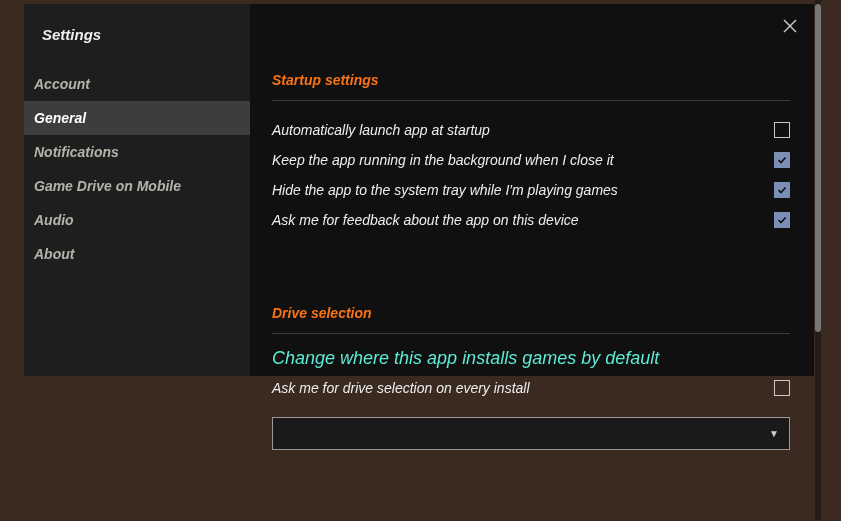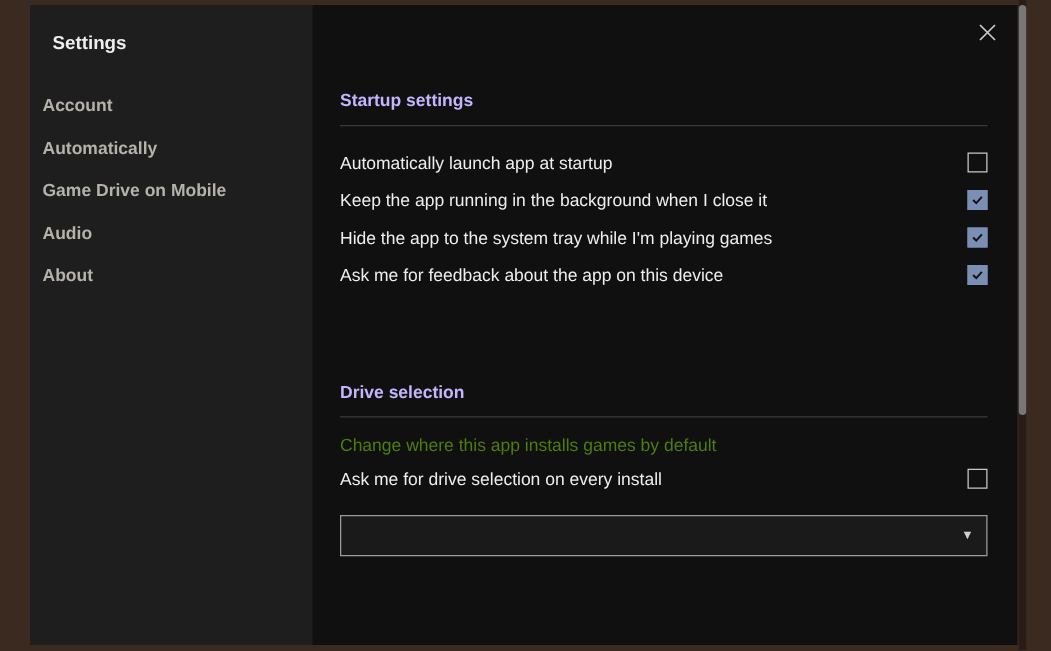--- a/index.html
+++ b/index.html
@@ -3,23 +3,24 @@
 <meta charset="utf-8">
 <style>
   * { margin:0; padding:0; box-sizing:border-box; }
   html,body { width:841px; height:521px; overflow:hidden; font-family:"Segoe UI",Arial,sans-serif; }
   body {
     background:#3a2a20;
   }
   .modal {
     position:absolute;
     left:24px; top:4px;
-    width:790px; height:512px;
+    width:790px; height:372px;
     background:#101010;
     display:flex;
+    font-style:italic;
   }
   .scrollbar {
     position:absolute;
     right:20px;
     top:0;
     width:6px;
     height:520px;
     background:rgba(0,0,0,0.3);
   }
   .scrollbar-thumb {
@@ -67,21 +68,21 @@
     top:12px; right:14px;
     width:20px; height:20px;
     cursor:pointer;
     display:flex; align-items:center; justify-content:center;
   }
   .close svg { stroke:#c9c9c9; }
 
   .section-title {
     font-size:14px;
     font-weight:600;
-    color:#c4b5fd;
+    color:#f97316;
     margin-top:40px;
     margin-bottom:12px;
   }
   .section-title.first { margin-top:44px; }
   .divider {
     height:1px;
     background:#3a3a3a;
     margin-bottom:14px;
   }
 
@@ -105,22 +106,22 @@
     cursor:pointer;
   }
   .checkbox.checked {
     background:#7b8fb5;
     border-color:#7b8fb5;
   }
   .checkbox.checked svg { display:block; }
   .checkbox svg { display:none; }
 
   .desc {
-    font-size:14px;
-    color:#4d7c0f;
+    font-size:18px;
+    color:#5eead4;
     margin-bottom:4px;
   }
 
   .select {
     margin-top:14px;
     width:100%;
     height:33px;
     border:1px solid #9a9a9a;
     background:#1a1a1a;
     display:flex;
@@ -138,21 +139,22 @@
 </style>
 </head>
 <body>
 
 <div class="modal">
 
   <div class="sidebar">
     <div class="sidebar-title">Settings</div>
 
     <div class="side-item">Account</div>
-    <div class="side-item">Automatically</div>
+    <div class="side-item active">General</div>
+    <div class="side-item">Notifications</div>
     <div class="side-item">Game Drive on Mobile</div>
     <div class="side-item">Audio</div>
     <div class="side-item">About</div>
   </div>
 
   <div class="main">
 
     <div class="close">
       <svg width="14" height="14" viewBox="0 0 14 14" fill="none" stroke-width="1.4">
         <line x1="1" y1="1" x2="13" y2="13"></line>

